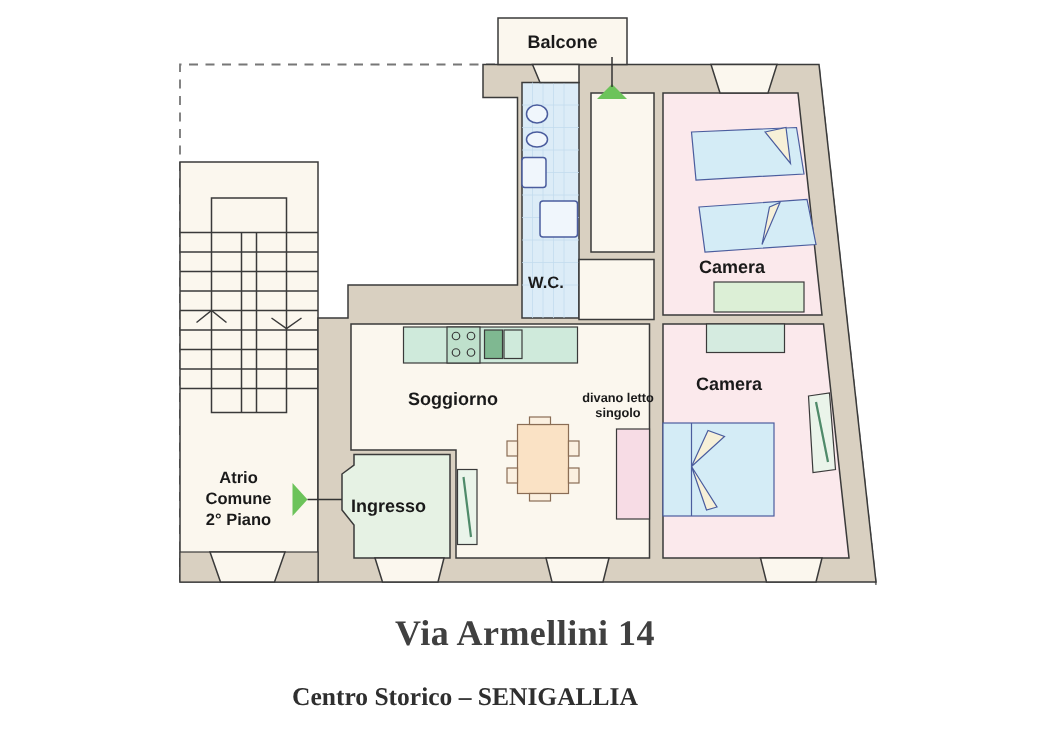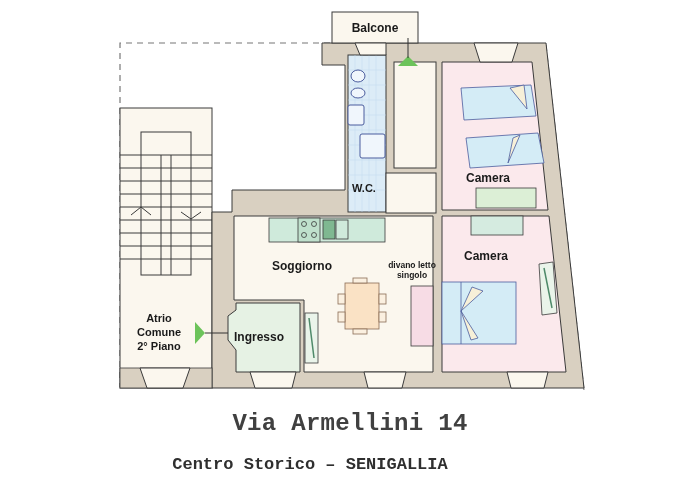--- a/index.html
+++ b/index.html
@@ -1,19 +1,19 @@
 <!DOCTYPE html>
 <html><head>
 <meta charset="utf-8">
 <style>
   html, body { margin: 0; padding: 0; background: #ffffff; }
   body { width: 700px; height: 500px; position: relative; overflow: hidden; font-family: "Liberation Sans", "DejaVu Sans", sans-serif; }
   #plan { position: absolute; left: 0; top: 0; width: 700px; height: 400px; }
   .lbl { font-family: "Liberation Sans", "DejaVu Sans", sans-serif; fill: #1a1a1a; font-weight: bold; }
-  .title { position: absolute; left: 0; width: 700px; text-align: center; color: #404040; font-family: Liberation Mono, monospace; }
+  .title { position: absolute; left: 0; width: 700px; text-align: center; color: #404040; font-family: Liberation Serif, serif; }
   #title-main { top: 410px; font-size: 24px; font-weight: bold; letter-spacing: 0.3px; }
   #title-sub { top: 455px; left: -40px; font-size: 17px; font-weight: bold; color: #2f2f2f; }
 </style>
 </head>
 <body>
 
 <svg id="plan" viewBox="0 0 700 400" xmlns="http://www.w3.org/2000/svg">
 
   <g fill="none" stroke="#777" stroke-width="1.2" stroke-dasharray="6,5">
     <polyline points="330,43 120,43 120,387"></polyline>

